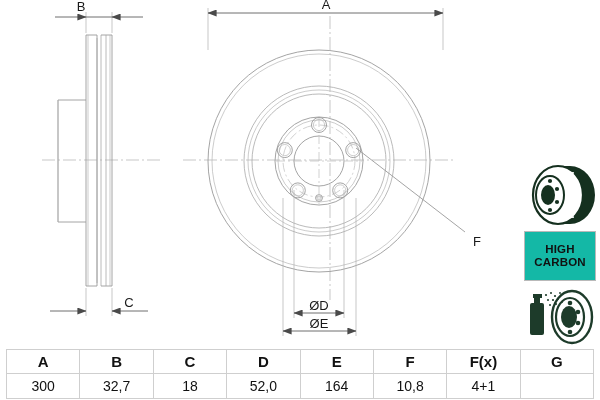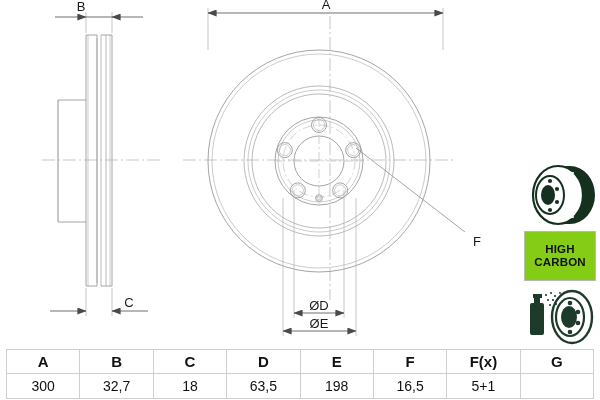--- a/index.html
+++ b/index.html
@@ -28,21 +28,21 @@
   .dimtext{
     font-family:"Liberation Sans", sans-serif;
     font-size:13px;fill:#1a1a1a;text-anchor:middle;
   }
 
   
   .icon-col{position:absolute;left:524px;top:163px;width:74px;}
   .icon-box{width:74px;height:64px;position:relative;}
   .hc-box{
     width:70px;height:48px;margin-top:4px;
-    border:1px solid #b9b9b9;background:#84cc16;
+    border:1px solid #b9b9b9;background:#14b8a6;
     display:flex;flex-direction:column;align-items:center;
     justify-content:center;line-height:1.12;
   }
   .hc-box span{
     font-family:"Liberation Sans", sans-serif;
     font-size:11.5px;font-weight:bold;color:#111;letter-spacing:.2px;
   }
   .coat-box{width:74px;height:58px;margin-top:6px;position:relative;}
 
   
@@ -248,22 +248,22 @@
         <th>F</th>
         <th>F(x)</th>
         <th>G</th>
       </tr>
     </thead>
     <tbody>
       <tr>
         <td>300</td>
         <td>32,7</td>
         <td>18</td>
-        <td>63,5</td>
-        <td>198</td>
-        <td>16,5</td>
-        <td>5+1</td>
+        <td>52,0</td>
+        <td>164</td>
+        <td>10,8</td>
+        <td>4+1</td>
         <td></td>
       </tr>
     </tbody>
   </table>
 
 </div>
 
 </body></html>

